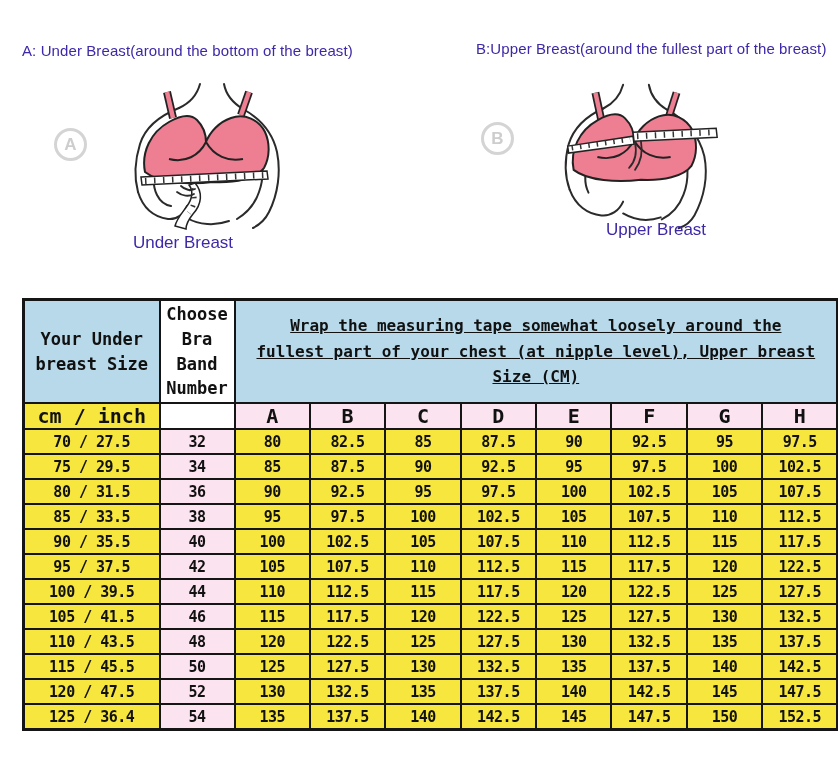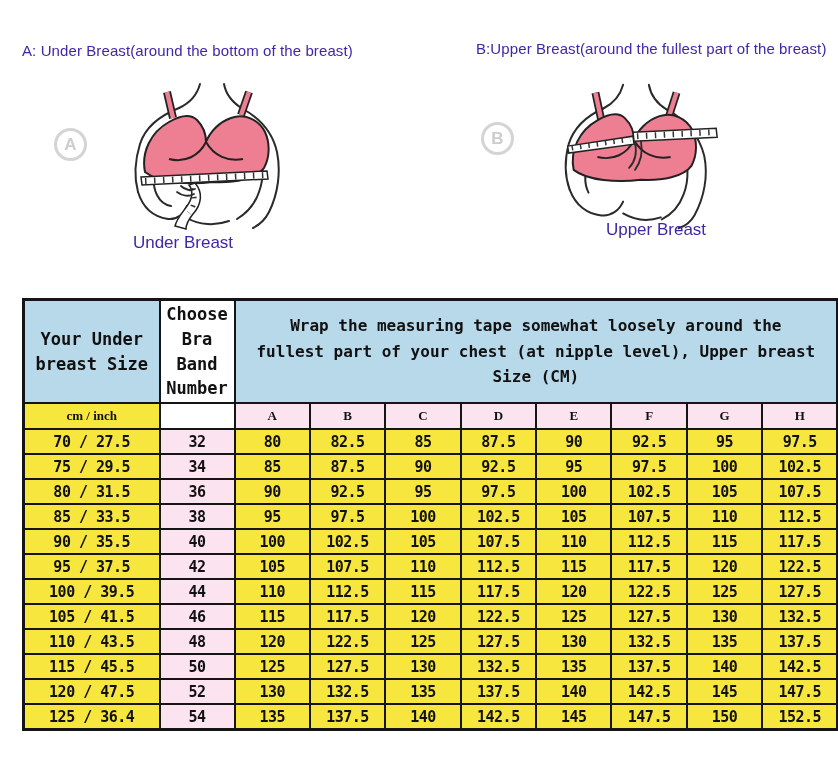--- a/index.html
+++ b/index.html
@@ -52,22 +52,22 @@
   }
   .size-table th,.size-table td{
     border:2px solid var(--border);text-align:center;vertical-align:middle;padding:0;
     overflow:hidden;
   }
   .blue{background:var(--blue);}
   .yellow{background:var(--yellow);}
   .pinkc{background:var(--pink);}
   .whitec{background:#ffffff;}
   .hdr-row th{height:101px;font-size:17px;line-height:1.45;margin-left:17px;}
-  .hdr-row th.wrap-hdr{font-size:16px;padding:0 18px;line-height:1.6;}
-  .sub-row td{height:24px;font-size:13px;font-family:Liberation Serif, serif;}
+  .hdr-row th.wrap-hdr{font-size:16px;padding:0 18px;line-height:1.6;text-decoration:underline;}
+  .sub-row td{height:24px;font-size:20px;}
   .size-table tbody td{height:23px;font-size:15px;letter-spacing:-0.5px;}
 </style>
 </head>
 <body>
 
 <div class="stage">
 
   <div class="guide-title" id="title-a">A: Under Breast(around the bottom of the breast)</div>
   <div class="guide-title" id="title-b">B:Upper Breast(around the fullest part of the breast)</div>
 

